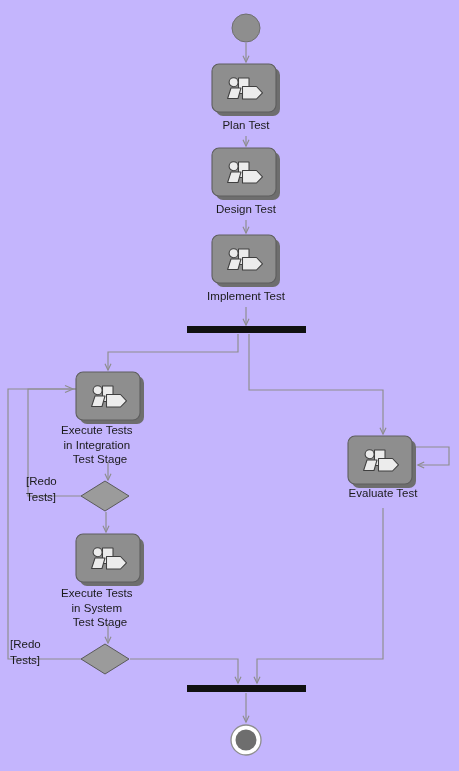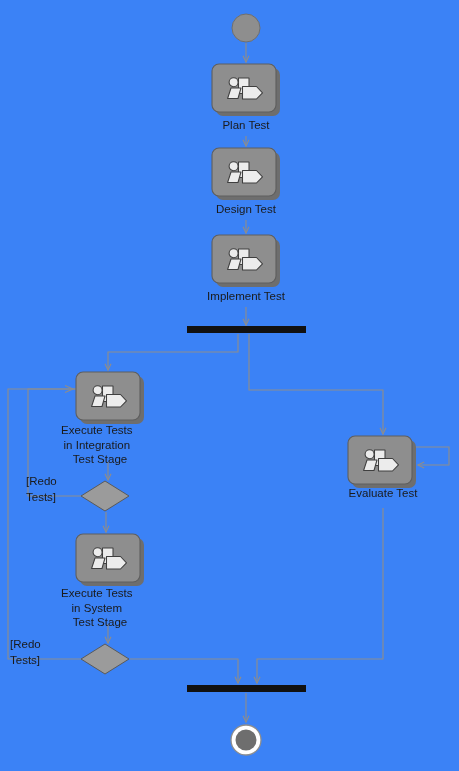--- a/index.html
+++ b/index.html
@@ -8,21 +8,21 @@
     padding: 0;
     background: #ffffff;
   }
   body {
     font-family: "Liberation Sans", sans-serif;
   }
   #diagram-root {
     position: relative;
     width: 459px;
     height: 771px;
-    background: #3b82f6;
+    background: #c4b5fd;
     overflow: hidden;
   }
   #diagram-svg {
     position: absolute;
     left: 0;
     top: 0;
     width: 459px;
     height: 771px;
     display: block;
   }

